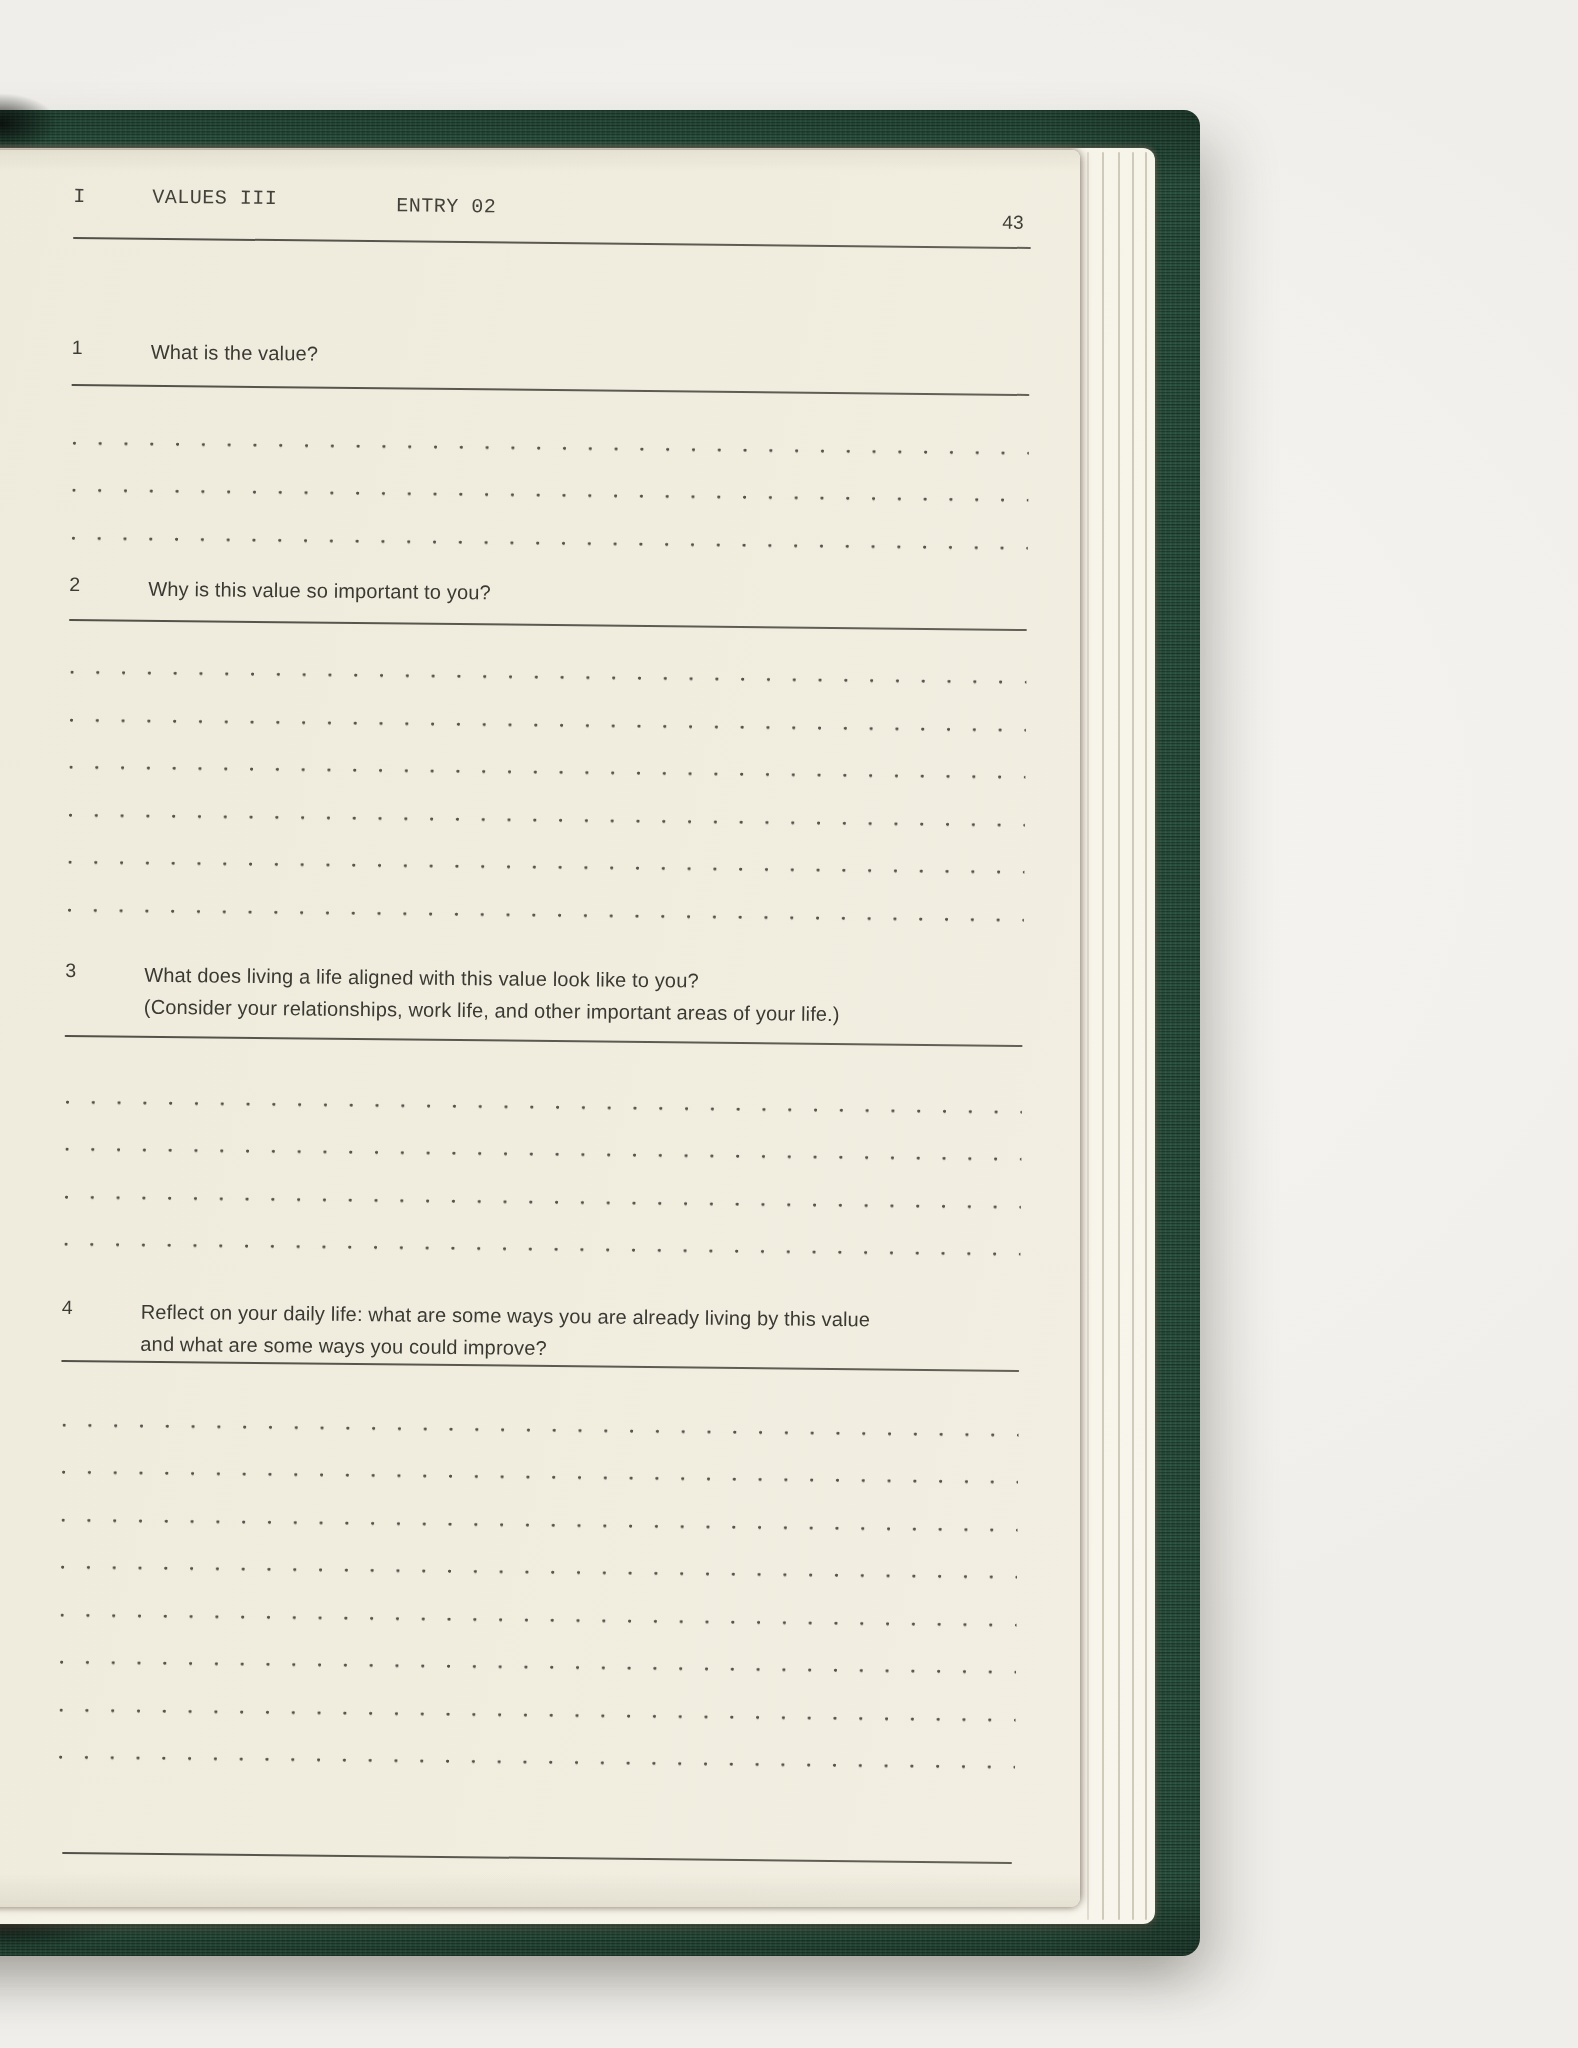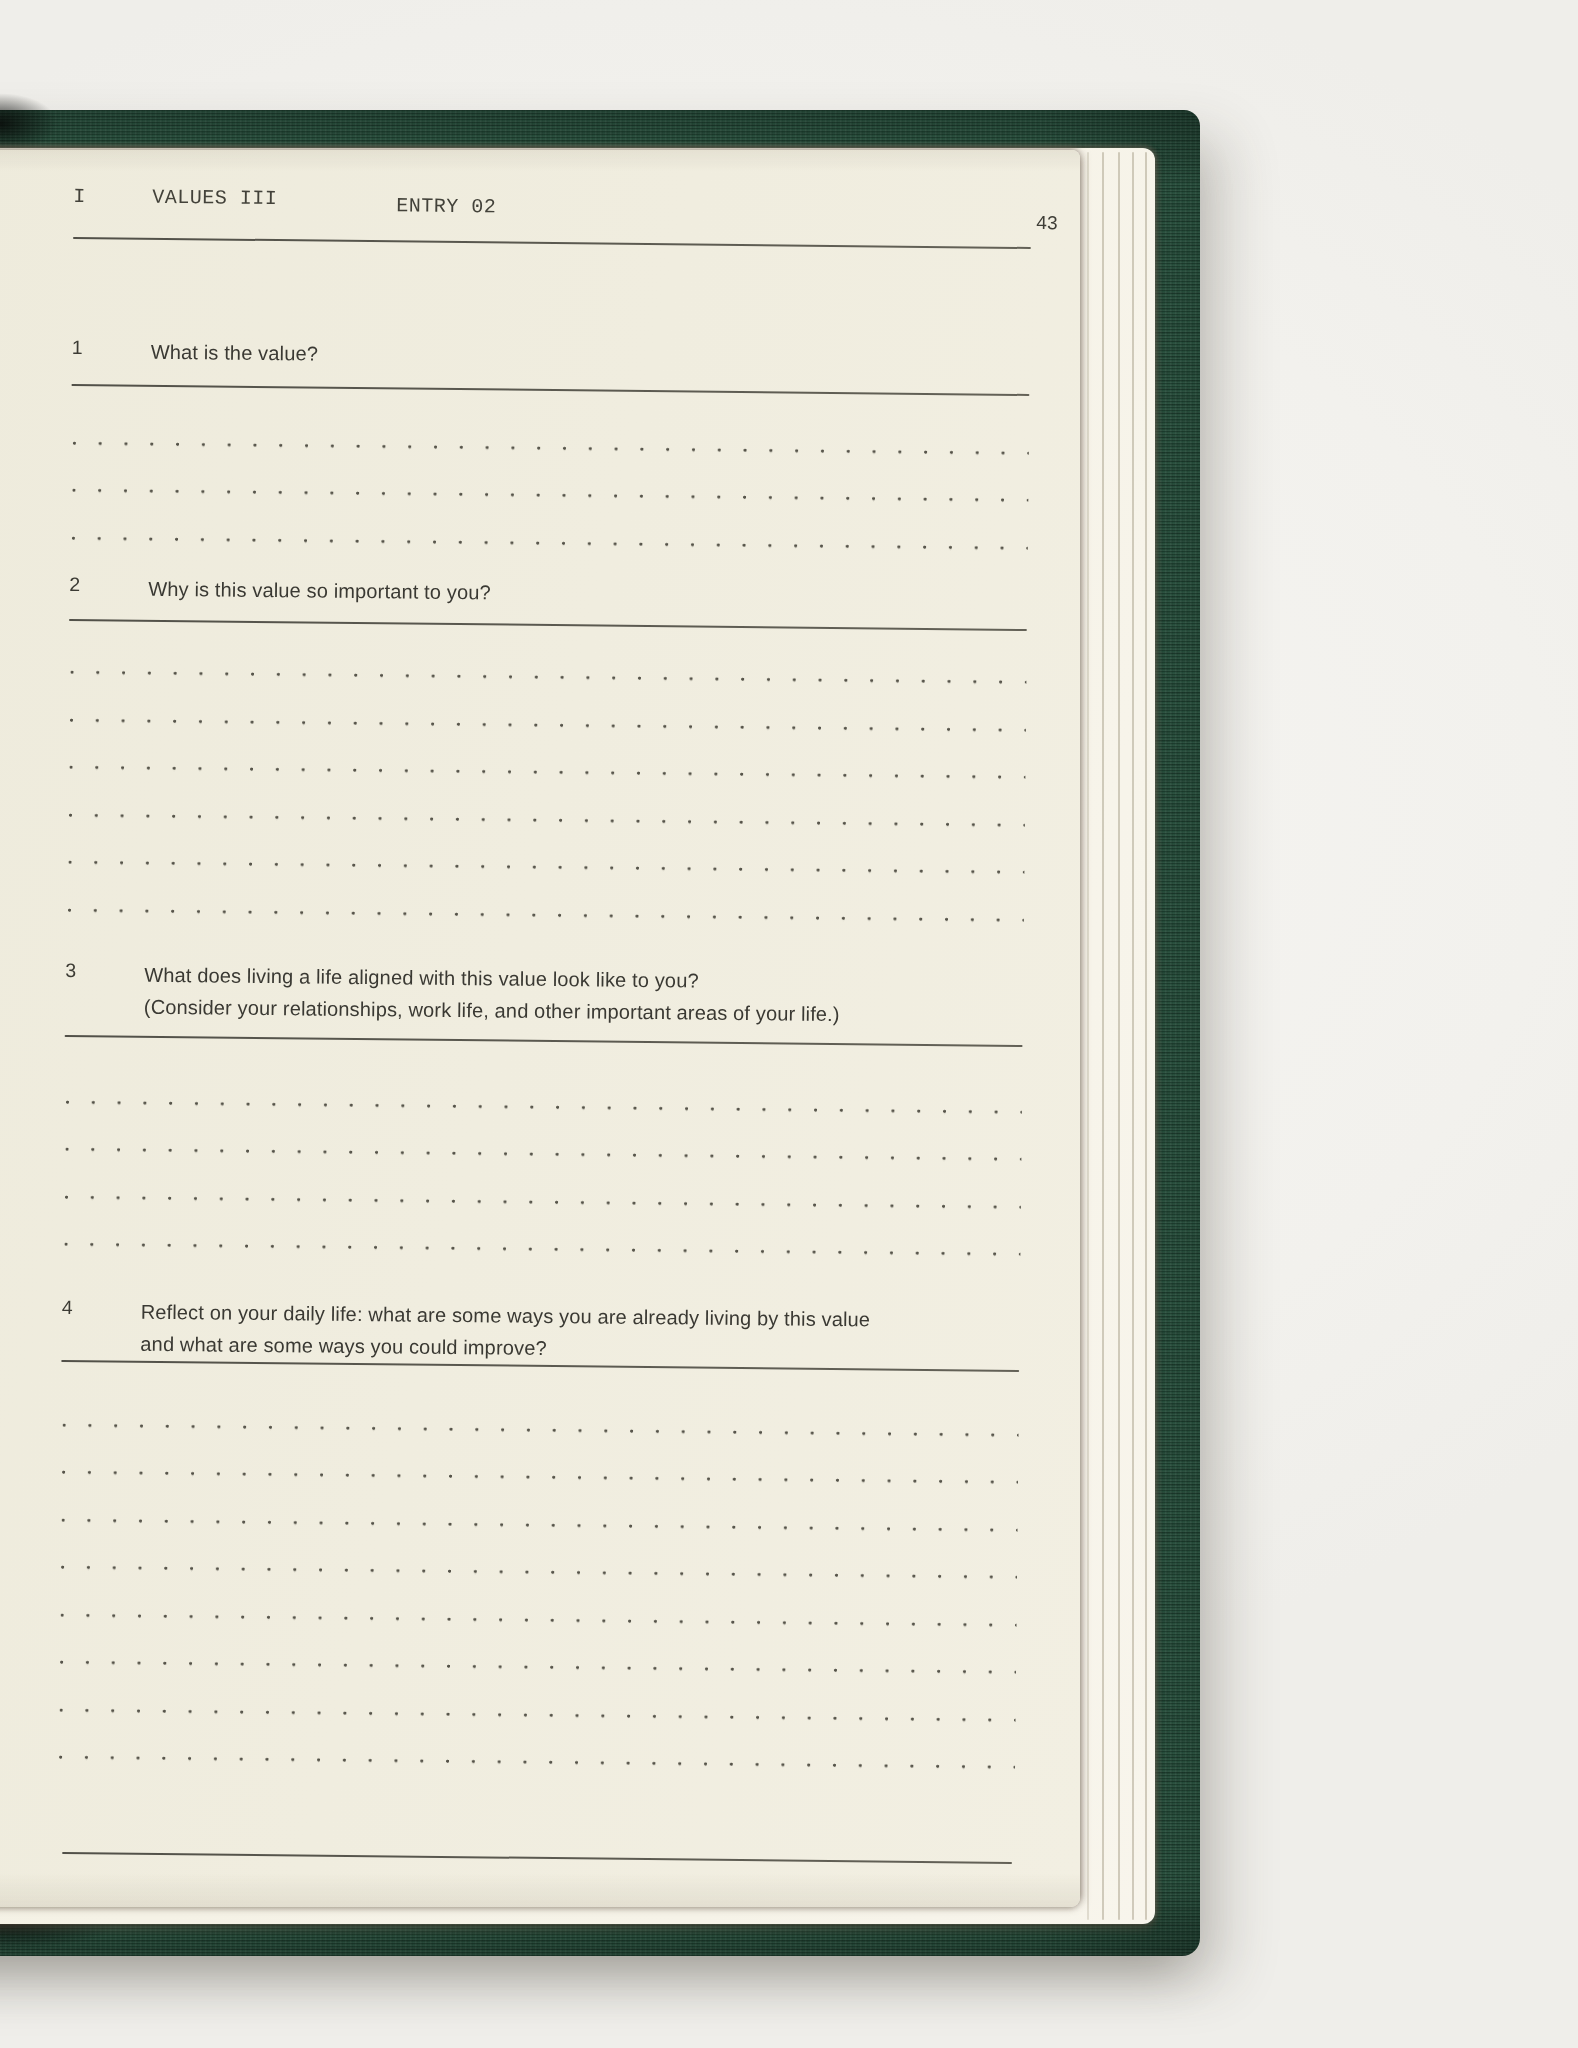--- a/index.html
+++ b/index.html
@@ -101,21 +101,21 @@
 
   <div class="page">
     <div class="page-shade"></div>
   </div>
 
   <div class="content">
 
     <span class="hdr-mono" style="left:73px;top:185px;">I</span>
     <span class="hdr-mono" style="left:152px;top:185px;">VALUES III</span>
     <span class="hdr-mono" style="left:396px;top:191px;">ENTRY 02</span>
-    <span class="pagenum" style="left:1036px;top:202px;">43</span>
+    <span class="pagenum" style="left:1002px;top:202px;">43</span>
     <div class="rule" style="top:237px;"></div>
 
     <div class="q" style="top:336px;">
       <span class="qnum">1</span>
       <div class="qtext">
         <div>What is the value?</div>
       </div>
     </div>
     <div class="rule" style="top:384px;"></div>
     <div class="dotrow" style="top:441px;"></div>

